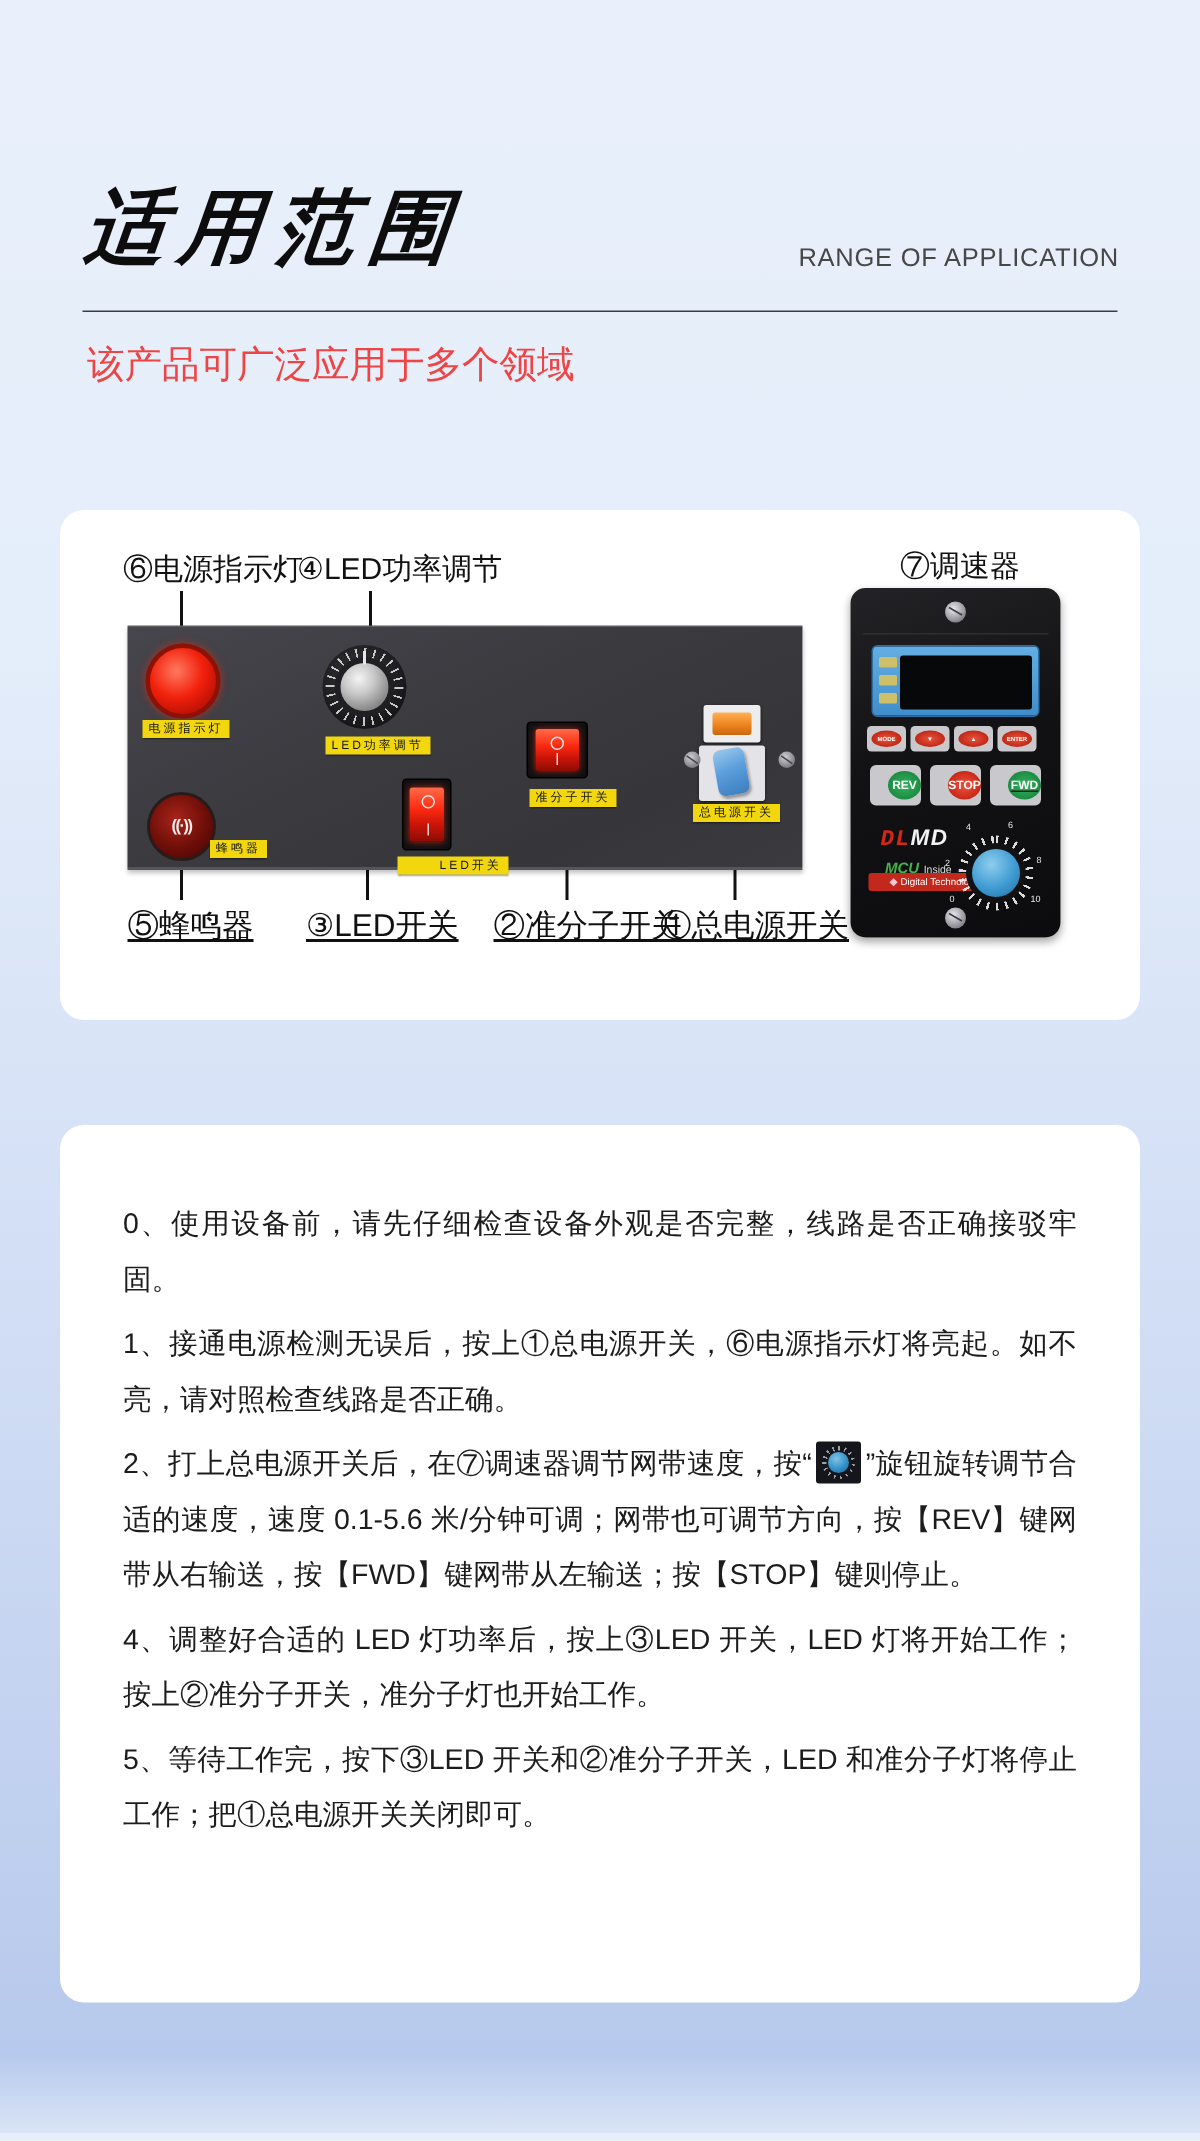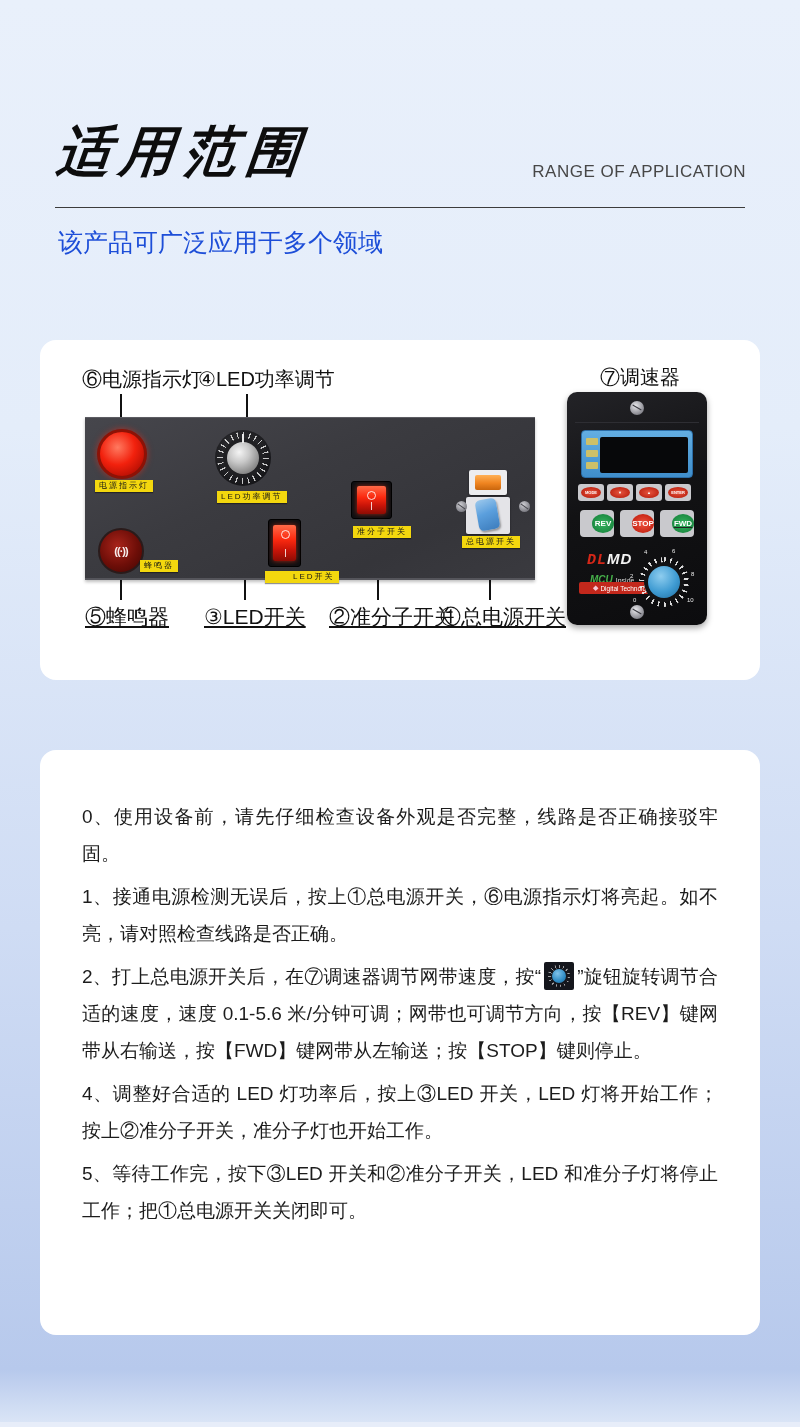--- a/index.html
+++ b/index.html
@@ -17,21 +17,21 @@
   .title {
     left:57px; top:116px;
     font-size:54px; font-weight:900; font-style:italic;
     letter-spacing:9px; color:#0d0d0d; transform:skewX(-6deg);
   }
   .title-en {
     right:54px; top:162px;
     font-size:17px; color:#474747; letter-spacing:.5px;
   }
   .divider { left:55px; top:207px; width:690px; height:1px; background:#3c3c3c; }
-  .subtitle { left:58px; top:226px; font-size:25px; color:#1d4ed8; }
+  .subtitle { left:58px; top:226px; font-size:25px; color:#ef4444; }
 
   
   .card { background:#fff; border-radius:16px; }
   .card1 { left:40px; top:340px; width:720px; height:340px; }
   .card2 { left:40px; top:750px; width:720px; height:585px; padding:48px 42px 0 42px; }
 
   
   .co-label { position:absolute; font-size:20px; color:#111; white-space:nowrap; }
   .co-line  { position:absolute; width:2px; background:#111; }
 

